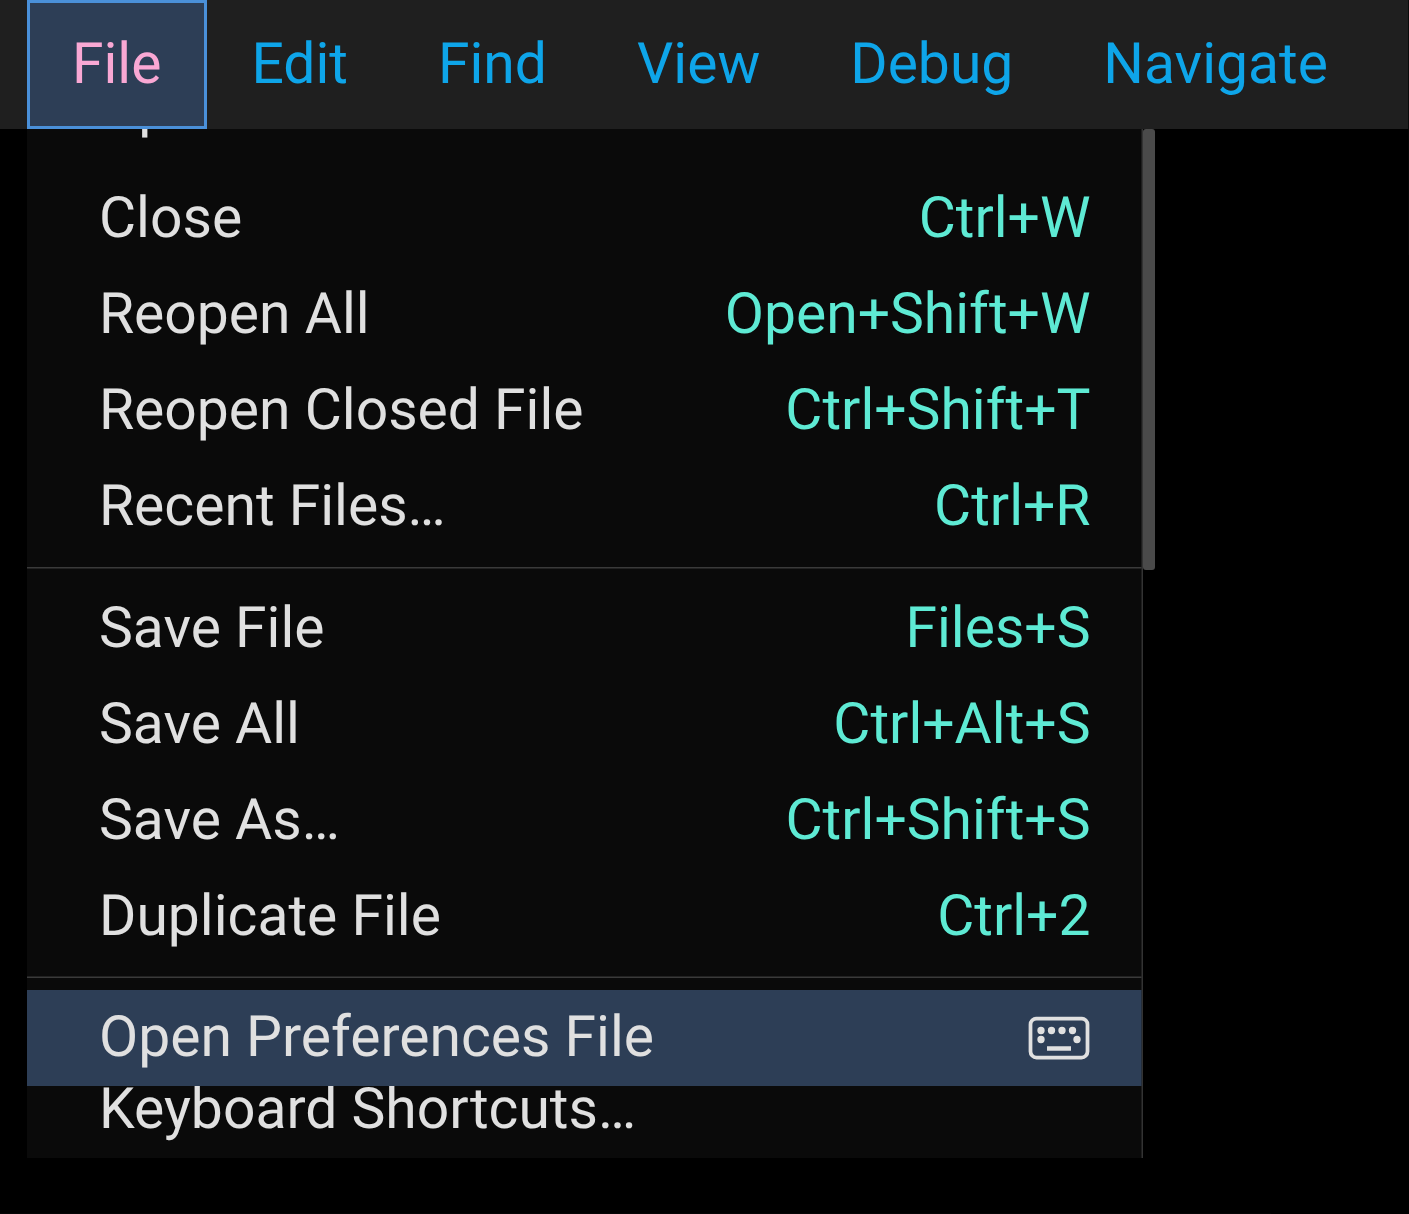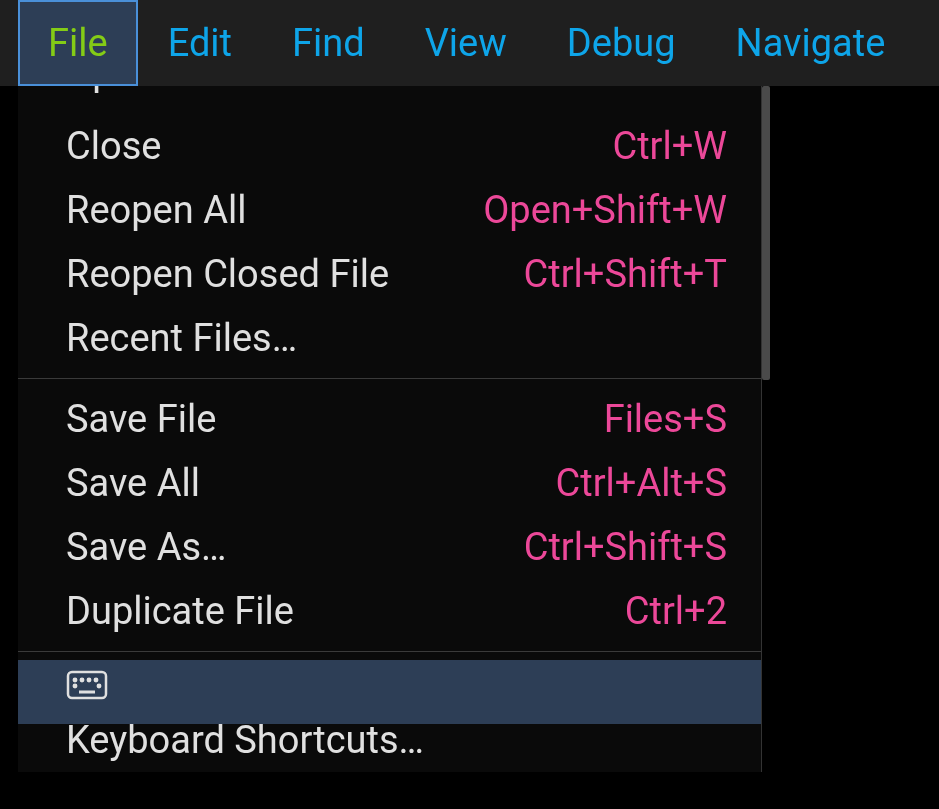--- a/index.html
+++ b/index.html
@@ -24,34 +24,35 @@
       padding: 0 30px;
       height: 86px;
       display: flex;
       align-items: center;
       color: #0ea5e9;
       cursor: pointer;
     }
     .menubar-item.active {
       background: #2d3e56;
       border: 2px solid #4a90d9;
-      color: #84cc16;
+      color: #f9a8d4;
       padding: 0 28px;
     }
     .dropdown {
       position: absolute;
       left: 18px;
       top: 86px;
       width: 744px;
       background: #0a0a0a;
       border-right: 1px solid #333;
     }
     .dropdown-item {
       display: flex;
       justify-content: space-between;
+      align-items: center;
       padding: 10px 34px 10px 48px;
       font-size: 38px;
       color: #e0e0e0;
       cursor: pointer;
       height: 64px;
     }
     .dropdown-item.partial-top {
       height: 28px;
       align-items: flex-end;
       overflow: hidden;
@@ -65,21 +66,21 @@
     }
     .dropdown-item.partial-bottom {
       height: 48px;
       align-items: flex-end;
       overflow: hidden;
     }
     .dropdown-item.highlighted {
       background: #2d3e56;
     }
     .menu-shortcut {
-      color: #ec4899;
+      color: #5eead4;
       font-size: 38px;
     }
     .separator {
       height: 1px;
       background: #3a3a3a;
       margin: 8px 0;
     }
     .keyboard-icon {
       display: inline-flex;
     }
@@ -137,20 +138,21 @@
   <div class="dropdown-item">
     <span class="menu-label">Reopen All</span>
     <span class="menu-shortcut">Open+Shift+W</span>
   </div>
   <div class="dropdown-item">
     <span class="menu-label">Reopen Closed File</span>
     <span class="menu-shortcut">Ctrl+Shift+T</span>
   </div>
   <div class="dropdown-item">
     <span class="menu-label">Recent Files…</span>
+    <span class="menu-shortcut">Ctrl+R</span>
   </div>
 
   <div class="separator"></div>
 
   <div class="dropdown-item">
     <span class="menu-label">Save File</span>
     <span class="menu-shortcut">Files+S</span>
   </div>
   <div class="dropdown-item">
     <span class="menu-label">Save All</span>
@@ -161,20 +163,21 @@
     <span class="menu-shortcut">Ctrl+Shift+S</span>
   </div>
   <div class="dropdown-item">
     <span class="menu-label">Duplicate File</span>
     <span class="menu-shortcut">Ctrl+2</span>
   </div>
 
   <div class="separator"></div>
 
   <div class="dropdown-item highlighted">
+    <span class="menu-label">Open Preferences File</span>
     <span class="keyboard-icon">
       <svg width="42" height="30" viewBox="0 0 42 30" fill="none" stroke="#e0e0e0" stroke-width="2.5">
         <rect x="2" y="2" width="38" height="26" rx="4"></rect>
         <circle cx="9" cy="10" r="1.2" fill="#e0e0e0"></circle>
         <circle cx="16" cy="10" r="1.2" fill="#e0e0e0"></circle>
         <circle cx="23" cy="10" r="1.2" fill="#e0e0e0"></circle>
         <circle cx="30" cy="10" r="1.2" fill="#e0e0e0"></circle>
         <circle cx="9" cy="16" r="1.2" fill="#e0e0e0"></circle>
         <circle cx="33" cy="16" r="1.2" fill="#e0e0e0"></circle>
         <line x1="13" y1="22" x2="29" y2="22" stroke-width="3"></line>

